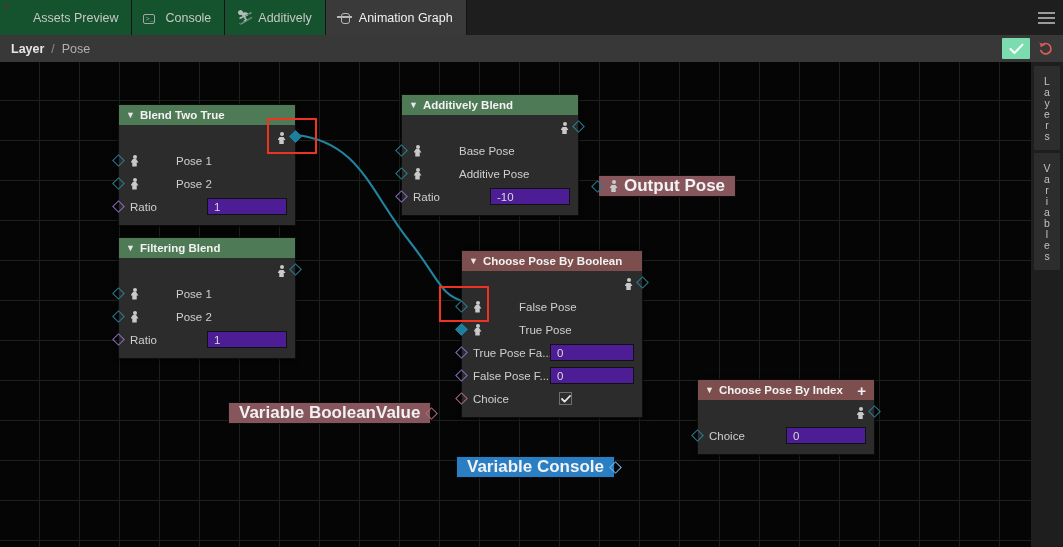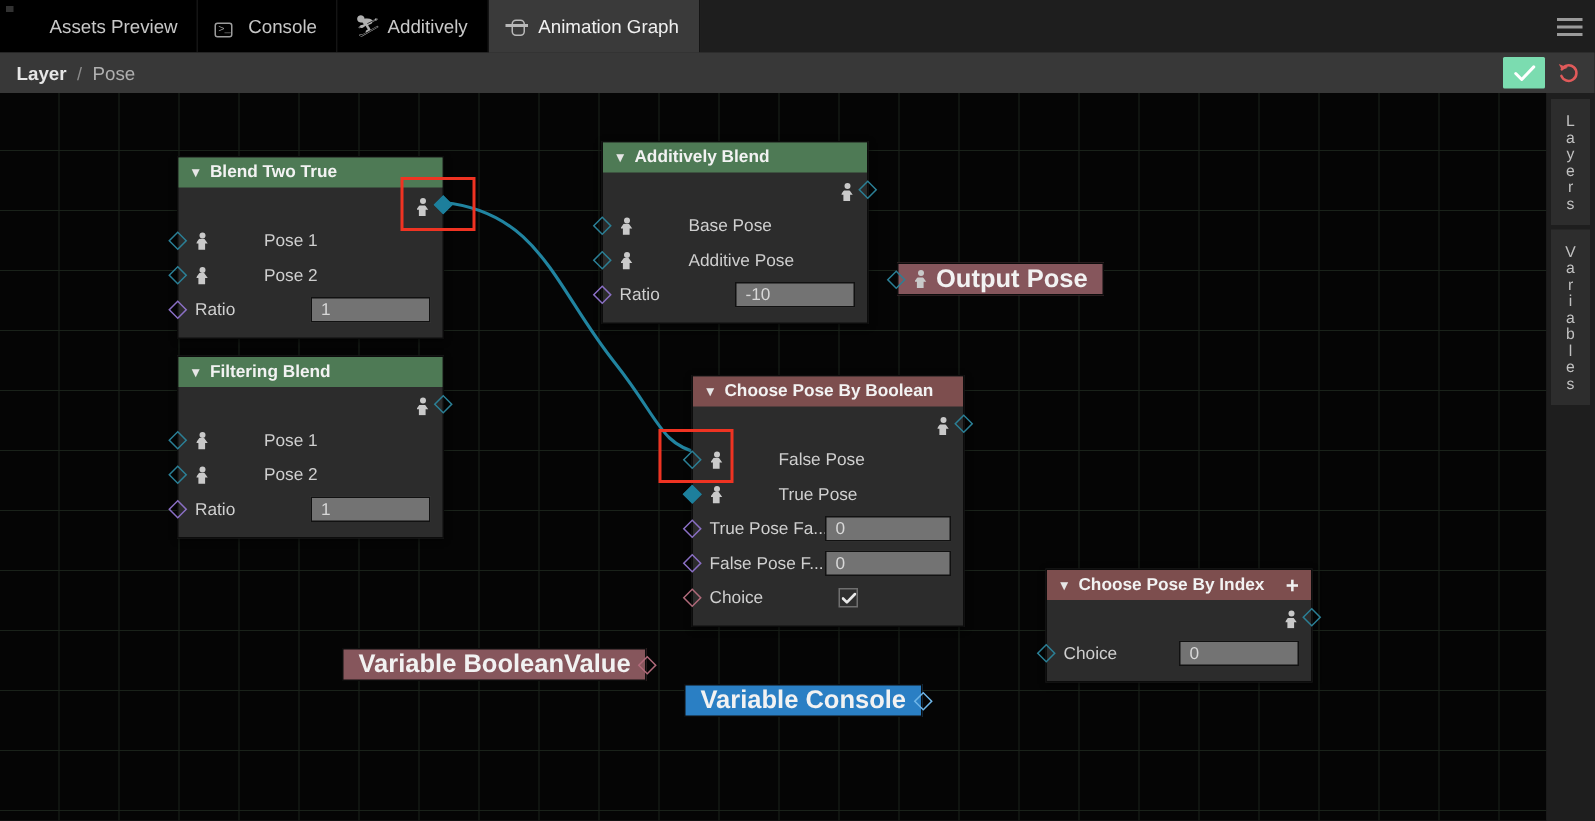--- a/index.html
+++ b/index.html
@@ -10,21 +10,21 @@
     overflow: hidden;
   }
   
   .tabbar {
     position: absolute; left: 0; top: 0; width: 1063px; height: 35px;
     background: #1e1e1e; display: flex; align-items: stretch;
   }
   .tab {
     display: flex; align-items: center; gap: 7px;
     padding: 0 13px 0 11px;
-    background: #000000;
+    background: #14532d;
     border-right: 1px solid #141414;
     color: #c8c8c8; font-size: 12.5px;
     cursor: default;
   }
   .tab.active { background: #3a3a3a; color: #f0f0f0; }
   .tab-ico { width: 15px; height: 15px; position: relative; flex: 0 0 auto; opacity:.85; }
   .tab-spacer { flex: 1 1 auto; background: #1e1e1e; }
   .hamburger {
     width: 33px; display: flex; flex-direction: column; justify-content: center;
     align-items: center; gap: 3px; background: #1e1e1e; cursor: pointer;
@@ -118,21 +118,21 @@
   .pin.filled { background: #1d7f9c; border-color: #1d7f9c; }
   .pin.in  { left: -5px; }
   .pin.out { right: -5px; }
 
   .pose-ico { width: 9px; height: 12px; position: relative; display:inline-block; flex:0 0 auto; }
   .pose-ico::before { content:''; position:absolute; left:2.5px; top:0; width:4px; height:4px; border-radius:50%; background:#c9c9c9; }
   .pose-ico::after  { content:''; position:absolute; left:0.5px; top:4.5px; width:8px; height:7.5px; background:#c9c9c9;
                       clip-path: polygon(30% 0, 70% 0, 100% 45%, 78% 45%, 78% 100%, 22% 100%, 22% 45%, 0 45%); }
 
   .field {
-    position: absolute; right: 8px; height: 17px; background: #737373; border: 1px solid #111;
+    position: absolute; right: 8px; height: 17px; background: #4c1d95; border: 1px solid #111;
     color: #d8d8d8; font-size: 11.5px; display: flex; align-items: center; padding-left: 6px;
   }
   .chk {
     position: absolute; left: 97px; width: 13px; height: 13px; background: #2e2e2e;
     border: 1.5px solid #6f6f6f; display: flex; align-items: center; justify-content: center;
     cursor: pointer;
   }
   .chk svg { display:block; }
 
   
@@ -345,21 +345,21 @@
       </div>
     </div>
   </div>
 
   <div class="pill red" style="left:598px; top:113px;">
     <span class="pin in" style="top:6px; left:-6px;"></span>
     <span class="pose-ico"></span>
     <span>Output Pose</span>
   </div>
 
-  <div class="pill red" style="left:228px; top:370px;">
+  <div class="pill red" style="left:228px; top:340px;">
     <span>Variable BooleanValue</span>
     <span class="pin out pink" style="top:6px; right:-6px;"></span>
   </div>
 
   <div class="pill blue" style="left:456px; top:394px;">
     <span>Variable Console</span>
     <span class="pin out" style="top:6px; right:-6px; border-color:#6fb6e8;"></span>
   </div>
 
   <div class="selbox" style="left:267px; top:56px; width:50px; height:36px;"></div>

